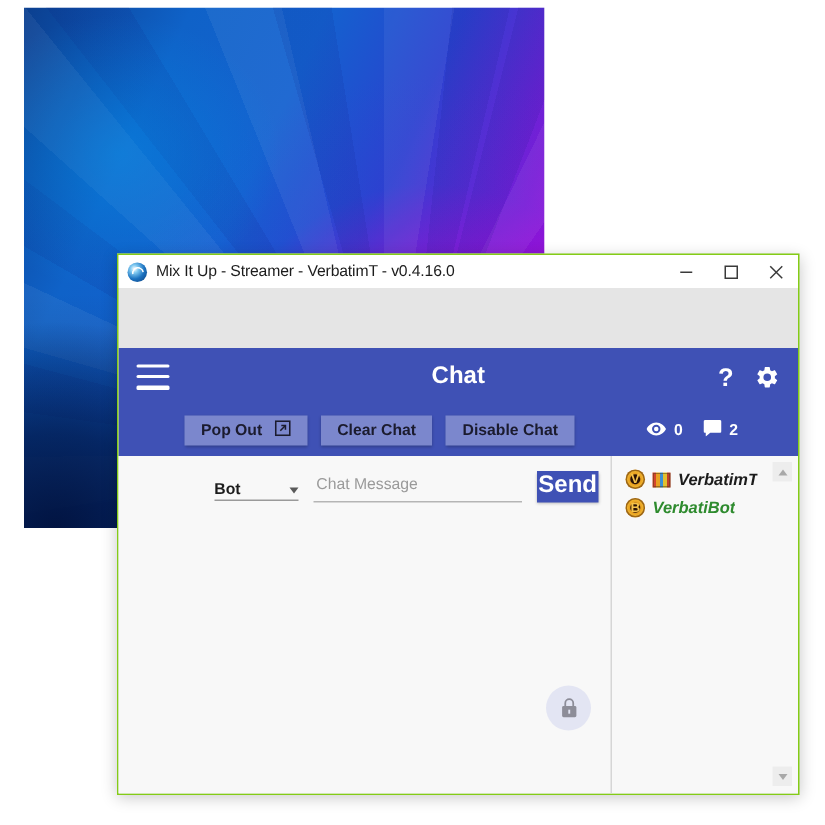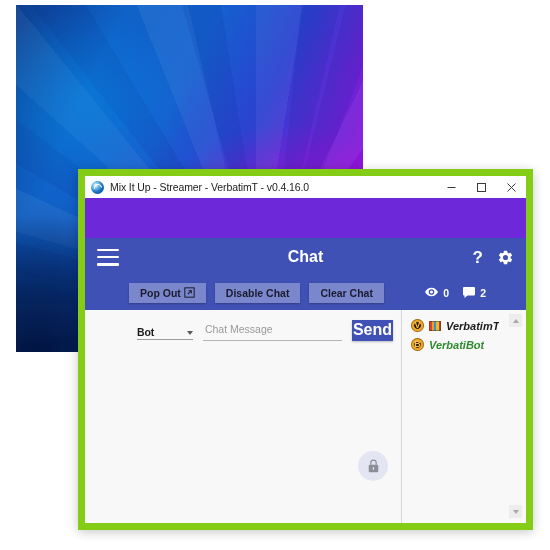--- a/index.html
+++ b/index.html
@@ -67,22 +67,22 @@
     background: radial-gradient(ellipse 45% 38% at 18% 28%, rgba(0,150,235,0.40) 0%, rgba(0,0,0,0) 70%);
   }
 
   
   #app-window {
     position: absolute;
     left: 78px;
     top: 169px;
     width: 455px;
     height: 361px;
-    background: #6d28d9;
-    border: 7px solid #84cc16;
+    background: #e5e5e5;
+    border: 1px solid #84cc16;
     box-sizing: border-box;
     box-shadow: 0 2px 10px rgba(0,0,0,0.22);
     display: flex;
     flex-direction: column;
     overflow: hidden;
   }
 
   
   #title-bar {
     height: 22px;
@@ -202,21 +202,21 @@
     background: #7b87cd;
     color: #1b1b2e;
     border: none;
     font-family: inherit;
     font-size: 10.5px;
     font-weight: bold;
     height: 20px;
     padding: 0 11px;
     display: inline-flex;
     align-items: center;
-    gap: 3px;
+    gap: 8px;
     box-shadow: 0 1px 2px rgba(0,0,0,0.25);
     cursor: pointer;
     white-space: nowrap;
   }
   .counters {
     margin-left: auto;
     display: flex;
     align-items: center;
     gap: 14px;
     color: #ffffff;
@@ -456,24 +456,24 @@
       <span>Pop Out</span>
       <span>
         <svg width="11" height="11" viewBox="0 0 16 16" fill="none" stroke="#1b1b2e" stroke-width="1.5">
           <rect x="1.2" y="1.2" width="13.6" height="13.6"></rect>
           <path d="M5.6 10.4 L10.6 5.4"></path>
           <path d="M6.6 5.4 L10.6 5.4 L10.6 9.4"></path>
         </svg>
       </span>
     </button>
     <button class="tool-btn">
-      <span>Disable Chat</span>
+      <span>Clear Chat</span>
     </button>
     <button class="tool-btn">
-      <span>Clear Chat</span>
+      <span>Disable Chat</span>
     </button>
 
     <div class="counters">
       <div class="counter">
         <span>
           <svg width="13" height="10" viewBox="0 0 24 16" fill="#ffffff">
             <path d="M12 0C6.5 0 2 4 0 8c2 4 6.5 8 12 8s10-4 12-8c-2-4-6.5-8-12-8zm0 13.2A5.2 5.2 0 1 1 12 2.8a5.2 5.2 0 0 1 0 10.4zm0-2.4a2.8 2.8 0 1 0 0-5.6 2.8 2.8 0 0 0 0 5.6z"></path>
           </svg>
         </span>
         <span>0</span>

